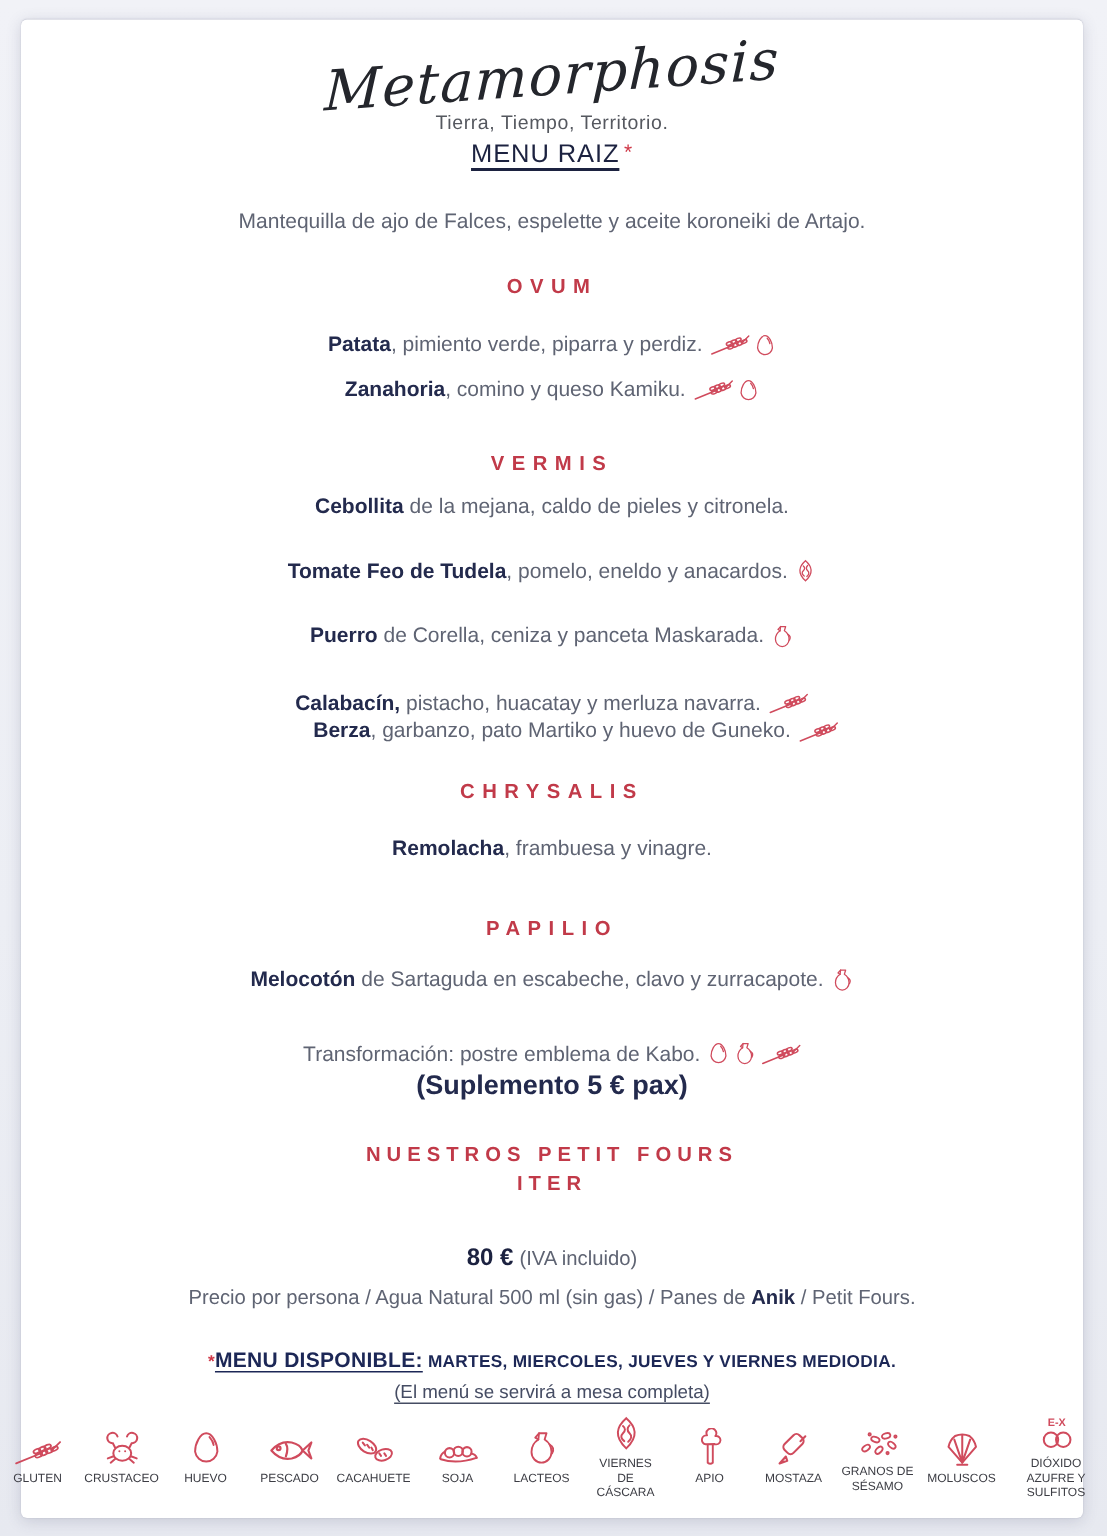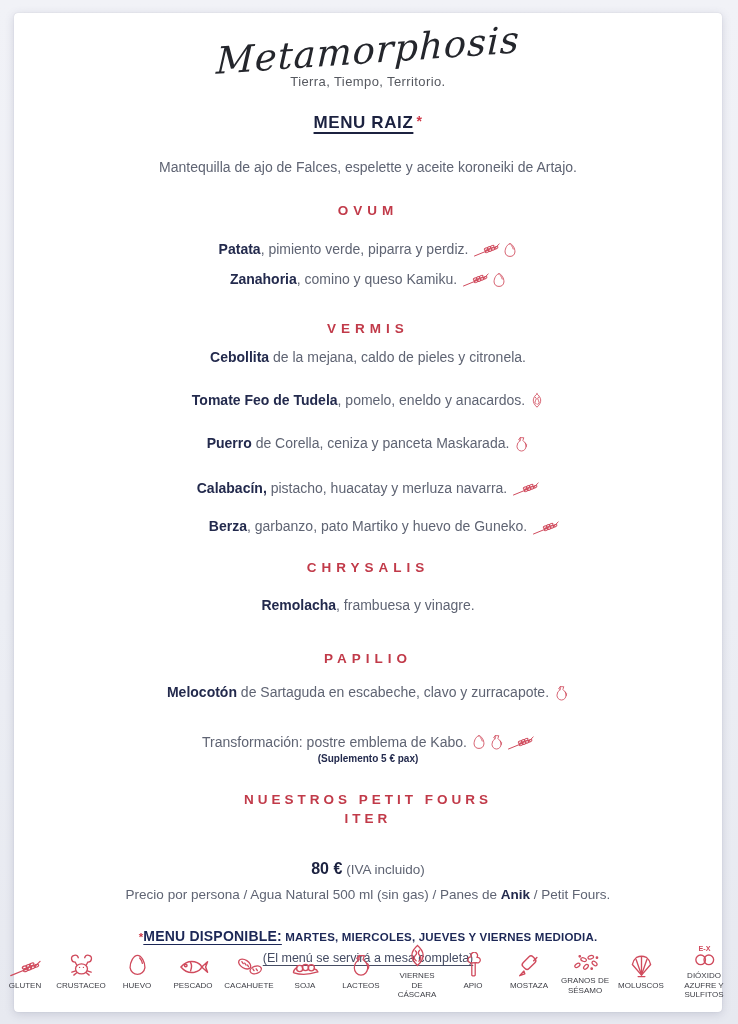--- a/index.html
+++ b/index.html
@@ -15,30 +15,30 @@
     box-shadow:0 2px 10px rgba(70,75,110,.20), 0 0 1px rgba(70,75,110,.25);
     text-align:center;color:#5f6473;
   }
   .logo{
     margin-top:16px;
     font-family:"DejaVu Serif",serif;font-style:italic;
     font-size:37px;line-height:44px;color:#24262c;
     transform:rotate(-4deg) skewX(-6deg);letter-spacing:1px;
   }
   .tagline{margin-top:1px;font-size:13px;color:#55585f;letter-spacing:.4px;}
-  .menu-title{margin-top:24px;font-size:17px;font-weight:bold;color:#1c2240;letter-spacing:.6px;}
+  .menu-title{margin-top:4px;font-size:17px;font-weight:normal;color:#1c2240;letter-spacing:.6px;}
   .menu-title .u{text-decoration:underline;text-underline-offset:4px;text-decoration-thickness:2px;}
   .menu-title .mark{color:#cf3747;margin-left:3px;font-size:14px;vertical-align:top;}
   .intro{margin-top:26px;font-size:14px;color:#5f6473;}
   .sec-title{color:#c13a49;font-weight:bold;font-size:13.5px;letter-spacing:5px;}
   .item{font-size:14px;color:#5f6473;line-height:18px;}
   .item b{color:#232a4d;}
   .ic{color:#d04b5d;vertical-align:middle;margin-left:5px;}
   .ic + .ic{margin-left:3px;}
-  .suple{margin-top:2px;font-size:10px;font-weight:bold;color:#232a4d;}
+  .suple{margin-top:2px;font-size:18px;font-weight:bold;color:#232a4d;}
   .iter{margin-top:26px;color:#c13a49;font-weight:bold;font-size:13.5px;letter-spacing:4px;line-height:19px;}
   .price{margin-top:32px;font-size:13.5px;color:#5f6473;}
   .price .amount{font-size:16px;font-weight:bold;color:#1c2240;margin-right:4px;}
   .detail{margin-top:9px;font-size:13.5px;color:#5f6473;}
   .detail b{color:#232a4d;}
   .dispo{margin-top:26px;font-size:11.5px;font-weight:bold;color:#1c2756;letter-spacing:.2px;}
   .dispo .mark{color:#cf3747;}
   .dispo .u{text-decoration:underline;text-underline-offset:3px;font-size:14px;}
   .nota{margin-top:7px;font-size:12.5px;color:#454c63;font-weight:500;text-decoration:underline;text-underline-offset:3px;}
   .allergens{
@@ -55,21 +55,21 @@
   }
   svg{display:inline-block;}
   .m-ovum{margin-top:28px;}
   .m-patata{margin-top:22px;}
   .m-zana{margin-top:11px;}
   .m-vermis{margin-top:32px;}
   .m-cebo{margin-top:12px;}
   .m-toma{margin-top:25px;}
   .m-puerro{margin-top:25px;}
   .m-cala{margin-top:26px;}
-  .m-berza{margin-top:20px;padding-left:32px;}
+  .m-berza{padding-left:32px;}
   .m-chry{margin-top:24px;}
   .m-remo{margin-top:21px;}
   .m-papi{margin-top:37px;}
   .m-melo{margin-top:17px;}
   .m-trans{margin-top:31px;}
 </style>
 </head>
 <body>
 
 <svg width="0" height="0" style="position:absolute" aria-hidden="true">

